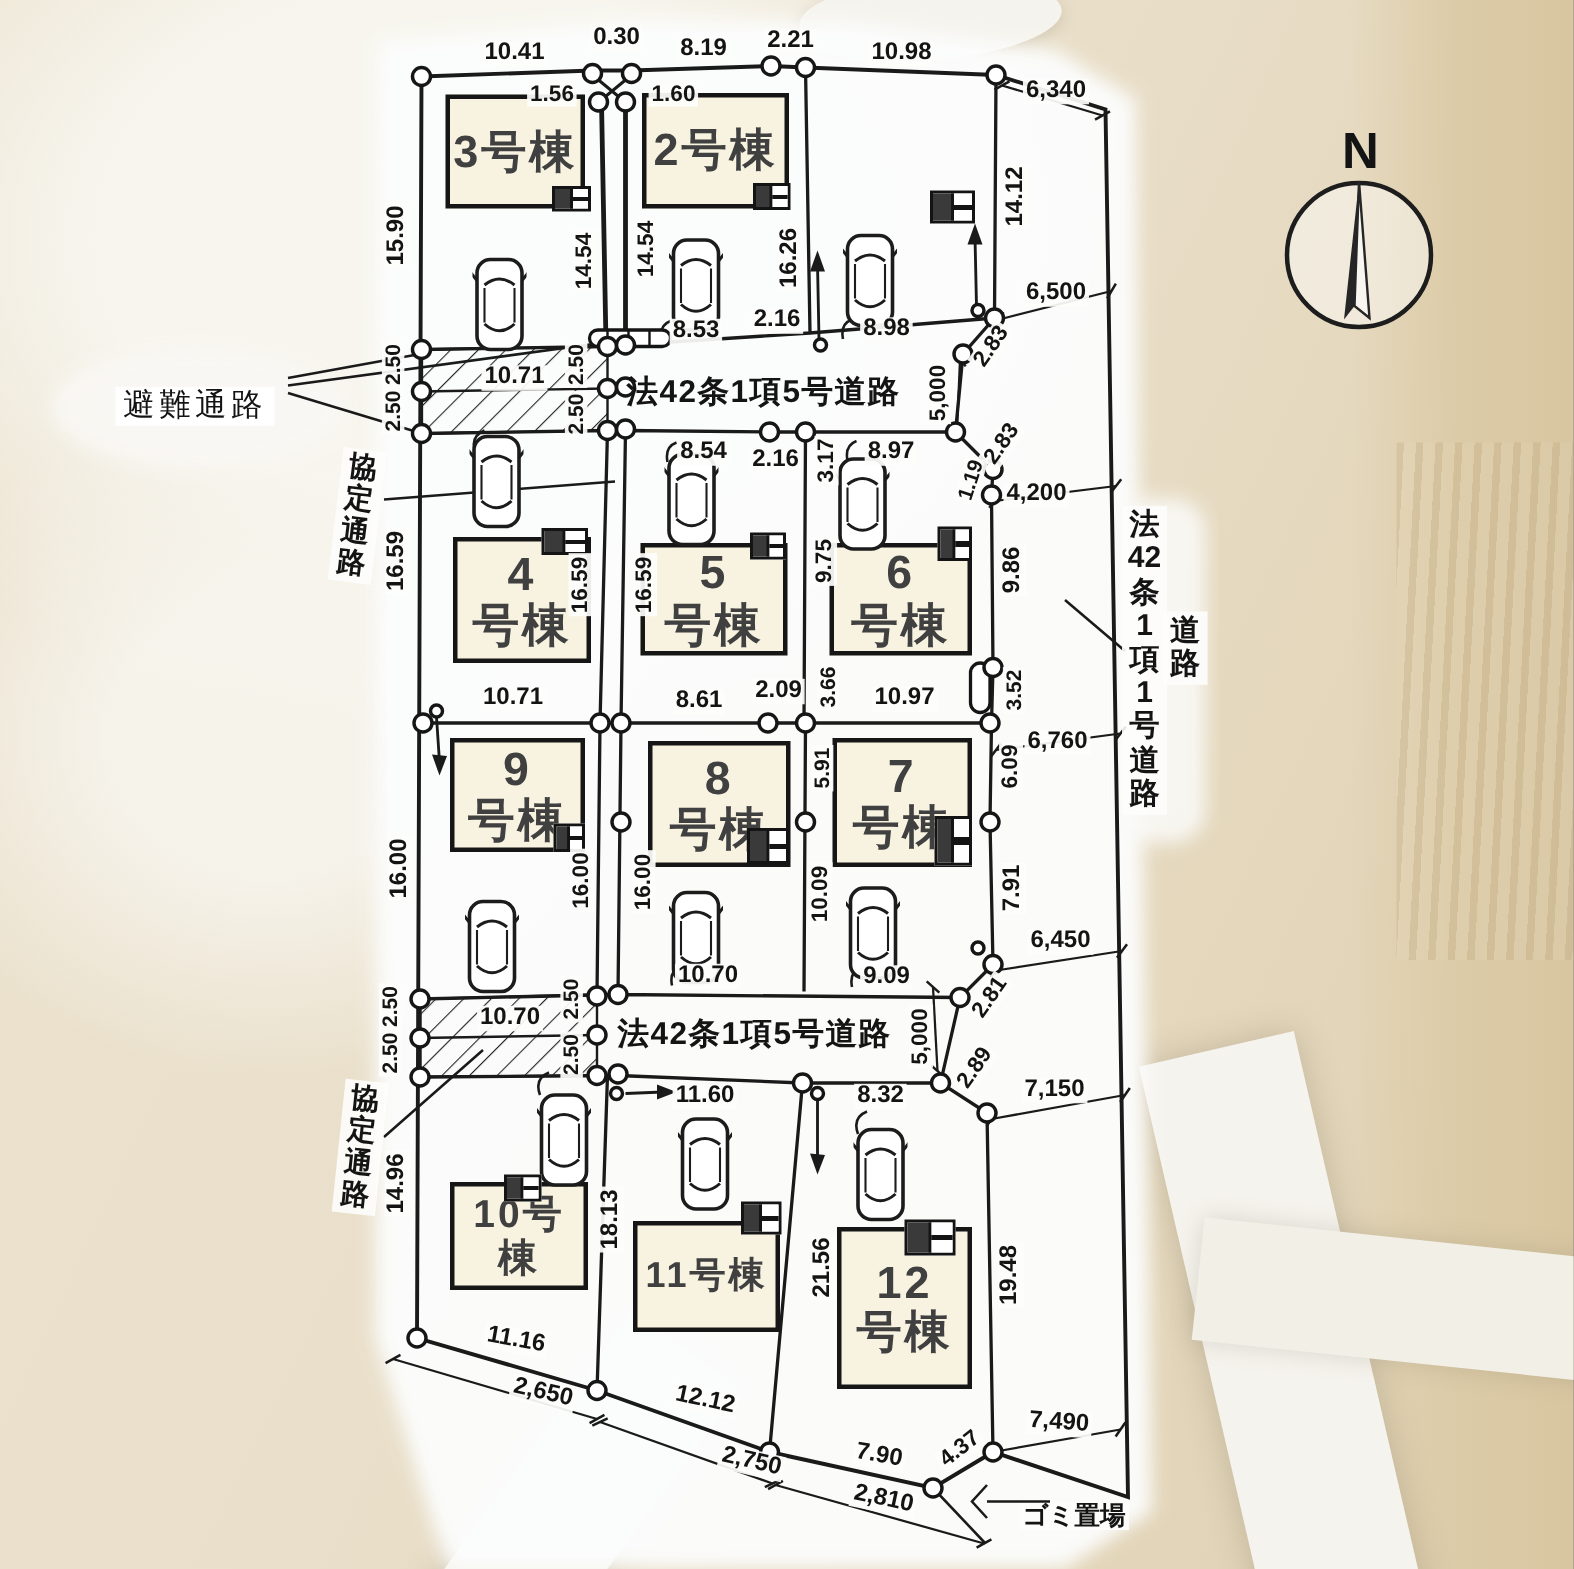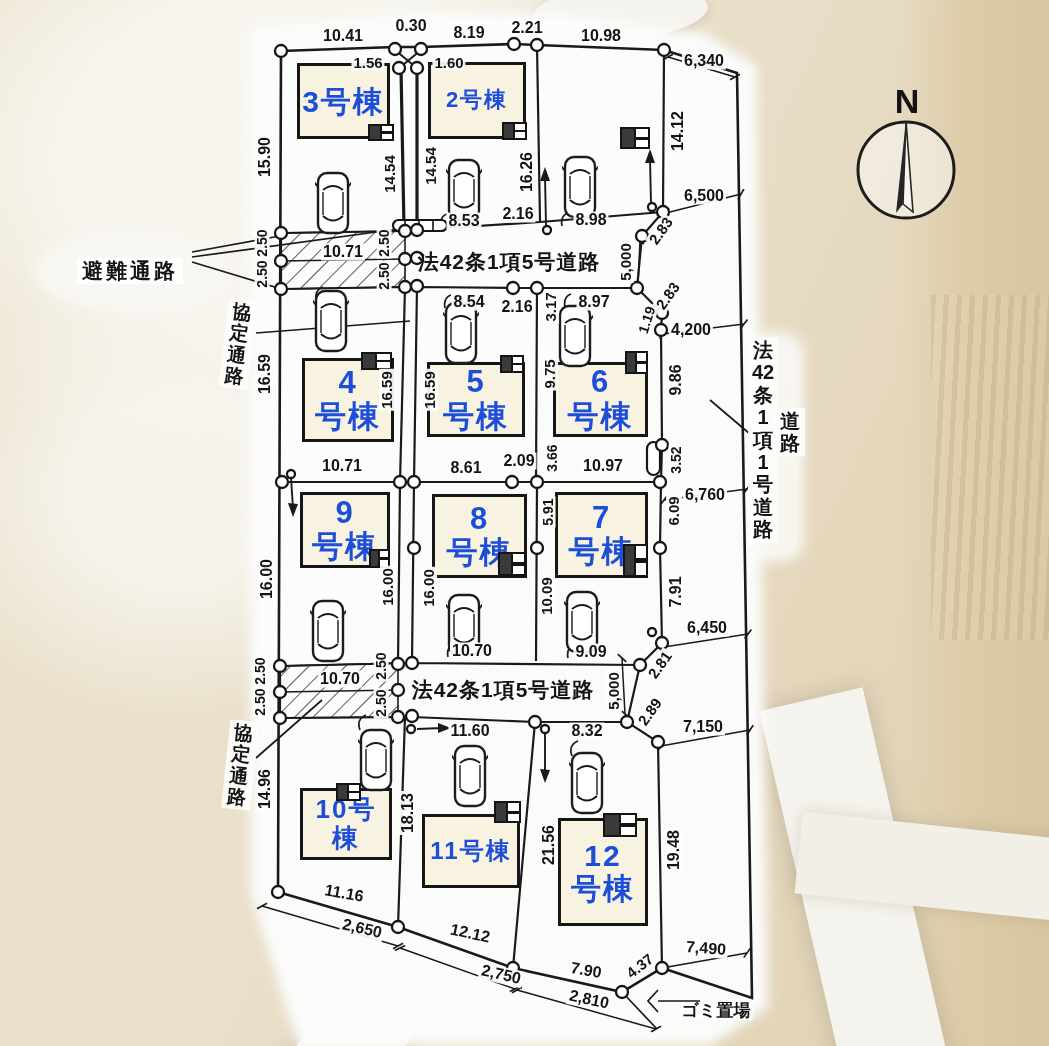--- a/index.html
+++ b/index.html
@@ -17,30 +17,30 @@
   .leg-l{left:316px;top:868px;width:88px;height:330px;background:#f4f2ea;transform:rotate(36deg);box-shadow:0 0 20px rgba(120,110,88,.28);}
   .leg-r{left:804px;top:694px;width:106px;height:410px;background:#f5f3ed;transform:rotate(-13deg);box-shadow:0 0 22px rgba(120,110,88,.3);}
   .leg-bar{left:798px;top:826px;width:280px;height:82px;background:#f2efe7;transform:rotate(6deg);box-shadow:0 0 16px rgba(120,110,88,.22);}
   .tissue{left:533px;top:-14px;width:175px;height:54px;background:#f5f3ed;border-radius:45% 55% 50% 50%;transform:rotate(-5deg);box-shadow:0 2px 10px rgba(140,125,95,.25);}
   
   #plan-svg{position:absolute;inset:0;z-index:2;}
   
   #buildings-layer,#cars-layer,#ubox-layer,#labels-layer{position:absolute;inset:0;pointer-events:none;}
   #buildings-layer{z-index:3;} #cars-layer{z-index:4;} #ubox-layer{z-index:5;} #labels-layer{z-index:6;}
   .building{position:absolute;border:3px solid #161616;background:#f8f3e1;box-sizing:border-box;display:flex;align-items:center;justify-content:center;}
-  .bname{font-weight:600;color:#1d4ed8;white-space:pre-line;text-align:center;line-height:1.1;letter-spacing:2px;}
+  .bname{font-weight:600;color:#404040;white-space:pre-line;text-align:center;line-height:1.1;letter-spacing:2px;}
   .car{position:absolute;width:36px;height:66px;}
   .ubox{position:absolute;display:grid;grid-template-columns:1.15fr 1fr;border:2.5px solid #141414;background:#fff;box-sizing:border-box;}
   .ubox i{display:block;}
   .ubox i:first-child{background:#3a3a3a;border-right:2px solid #141414;}
   .ubox i:last-child{background:linear-gradient(#fff 42%,#141414 42%,#141414 60%,#fff 60%);}
   .lbl{position:absolute;font-size:16px;font-weight:600;color:#141414;background:rgba(253,253,252,.93);
        padding:0 2px;line-height:1.06;white-space:pre;}
   .lbl.road{font-size:21px;font-weight:700;background:transparent;letter-spacing:1px;}
-  .lbl.big{font-size:21px;font-weight:700;letter-spacing:3px;background:rgba(255,255,255,.95);padding:2px 5px;}
+  .lbl.big{font-size:21px;font-weight:400;letter-spacing:3px;background:rgba(255,255,255,.95);padding:2px 5px;}
   .lbl.vp{width:1.4em;white-space:normal;word-break:break-all;text-align:center;font-weight:700;font-size:19px;line-height:1.12;background:rgba(253,253,252,.9);padding:2px 1px;}
   .lbl.north{background:transparent;font-weight:700;}
   .lbl.gomi{font-weight:700;}
 </style>
 </head>
 <body>
 
 <div id="stage">
 
   <div class="photo">
@@ -194,21 +194,21 @@
 
     <g>
       <circle cx="906" cy="170" r="48" fill="rgba(255,255,255,0.45)" stroke="#1d1d1d" stroke-width="3"></circle>
       <path d="M906,121 L896,213 L903,204 Z" fill="#262626"></path>
       <path d="M906,121 L913,212 L903,204 Z" fill="rgba(255,255,255,0.6)" stroke="#262626" stroke-width="1.6"></path>
     </g>
   </svg>
 
   <div id="buildings-layer">
       <div class="building" style="left: 428px; top: 62px; width: 98px; height: 77px;">
-        <div class="bname" style="font-size: 22px;">2号棟</div>
+        <div class="bname" style="font-size: 30px;">2号棟</div>
       </div>
       <div class="building" style="left: 297px; top: 63px; width: 93px; height: 76px;">
         <div class="bname" style="font-size: 30px;">3号棟</div>
       </div>
       <div class="building" style="left: 302px; top: 358px; width: 92px; height: 84px;">
         <div class="bname" style="font-size: 31px;">4
 号棟</div>
       </div>
       <div class="building" style="left: 427px; top: 362px; width: 98px; height: 75px;">
         <div class="bname" style="font-size: 31px;">5

